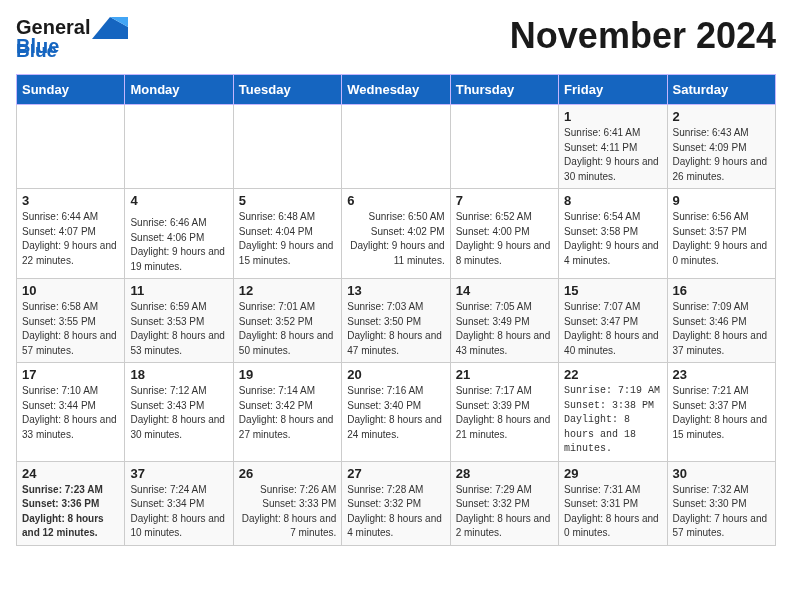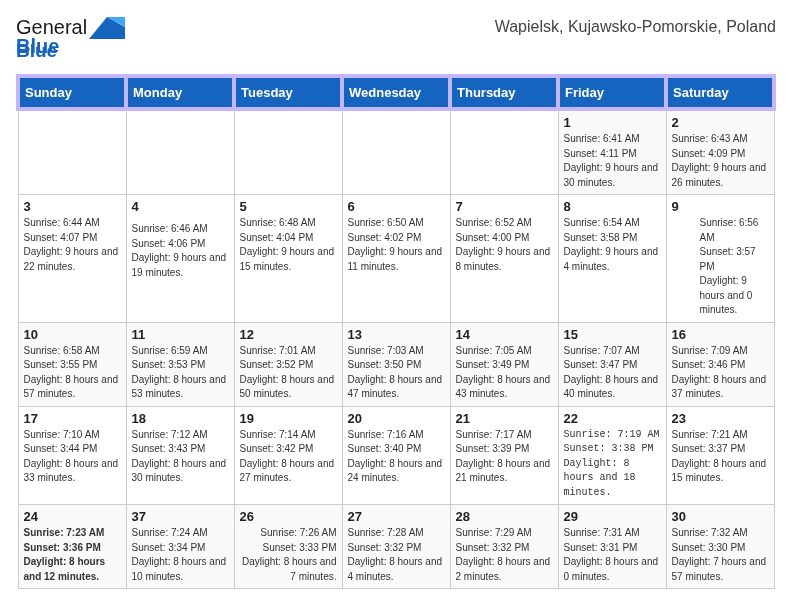--- a/index.html
+++ b/index.html
@@ -40,21 +40,21 @@
       border-collapse: collapse;
       table-layout: fixed;
     }
     thead tr th {
       background-color: #1565c0;
       color: #fff;
       font-size: 13px;
       font-weight: bold;
       padding: 7px 5px;
       text-align: left;
-      border: 4px solid #c4b5fd;
+      border: 1px solid #c4b5fd;
     }
     tbody tr td {
       border: 1px solid #ccc;
       vertical-align: top;
       padding: 4px 5px;
       font-size: 10.5px;
       color: #222;
       height: 80px;
       background: #fff;
     }
@@ -75,31 +75,31 @@
     .empty-cell {
       background: #fff !important;
     }
   </style>
 </head>
 <body>
 
 <div class="header-area">
   <div class="logo">
     <div style="display:flex;align-items:center;gap:0px;">
-      <span style="font-size:20px;font-weight:normal;color:#1a1a1a;">General</span>
+      <span style="font-size:20px;font-weight:bold;color:#1a1a1a;">General</span>
       <svg width="36" height="22" viewBox="0 0 36 22" style="margin-left:2px;">
         <polygon points="0,22 18,0 36,10 36,22" fill="#1565c0"></polygon>
         <polygon points="18,0 36,10 36,0" fill="#42a5f5"></polygon>
       </svg>
     </div>
     <span style="font-size:20px;font-weight:bold;color:#1565c0;margin-top:-4px;">Blue</span>
     <span style="font-size:19px;font-weight:bold;color:#1565c0;display:block;margin-top:-18px;margin-left:0;">Blue</span>
   </div>
   <div class="title-area">
-    <div class="location-title">Wapielsk, Kujawsko-Pomorskie, Poland</div>
+    <div class="month-title">November 2024</div>
   </div>
 </div>
 
 <table>
   <thead>
     <tr>
     <th>Sunday</th>
         <th>Monday</th>
         <th>Tuesday</th>
         <th>Wednesday</th>
@@ -142,39 +142,39 @@
 Daylight: 9 hours and 19 minutes.</div>
         </td>
         <td>
           <span class="day-number">5</span>
           <div class="cell-info" style="white-space: pre-line;">Sunrise: 6:48 AM
 Sunset: 4:04 PM
 Daylight: 9 hours and 15 minutes.</div>
         </td>
         <td>
           <span class="day-number">6</span>
-          <div class="cell-info" style="white-space: pre-line;">Sunrise: 6:50 AM
+          <div class="cell-info" style="white-space: pre-line; text-align: right;">Sunrise: 6:50 AM
 Sunset: 4:02 PM
 Daylight: 9 hours and 11 minutes.</div>
         </td>
         <td>
           <span class="day-number">7</span>
           <div class="cell-info" style="white-space: pre-line;">Sunrise: 6:52 AM
 Sunset: 4:00 PM
 Daylight: 9 hours and 8 minutes.</div>
         </td>
         <td>
           <span class="day-number">8</span>
           <div class="cell-info" style="white-space: pre-line;">Sunrise: 6:54 AM
 Sunset: 3:58 PM
 Daylight: 9 hours and 4 minutes.</div>
         </td>
         <td>
           <span class="day-number">9</span>
-          <div class="cell-info" style="white-space: pre-line; margin-left: 28px;">Sunrise: 6:56 AM
+          <div class="cell-info" style="white-space: pre-line;">Sunrise: 6:56 AM
 Sunset: 3:57 PM
 Daylight: 9 hours and 0 minutes.</div>
         </td>
       </tr>
       <tr>
         <td>
           <span class="day-number">10</span>
           <div class="cell-info" style="white-space: pre-line;">Sunrise: 6:58 AM
 Sunset: 3:55 PM
 Daylight: 8 hours and 57 minutes.</div>

